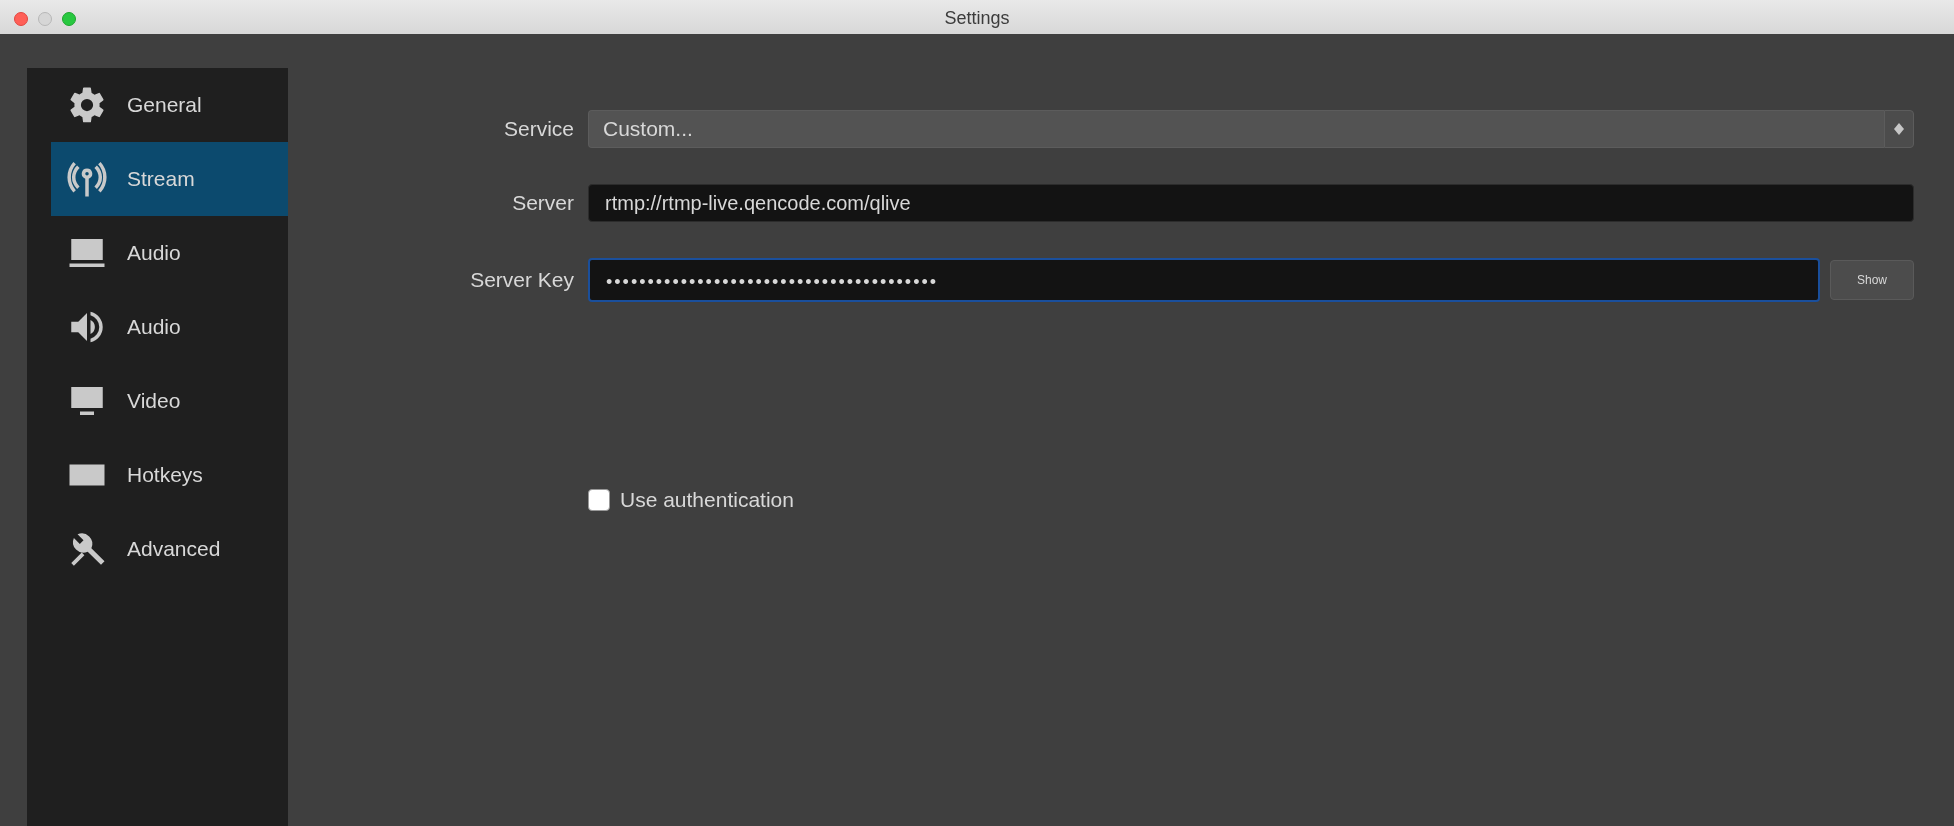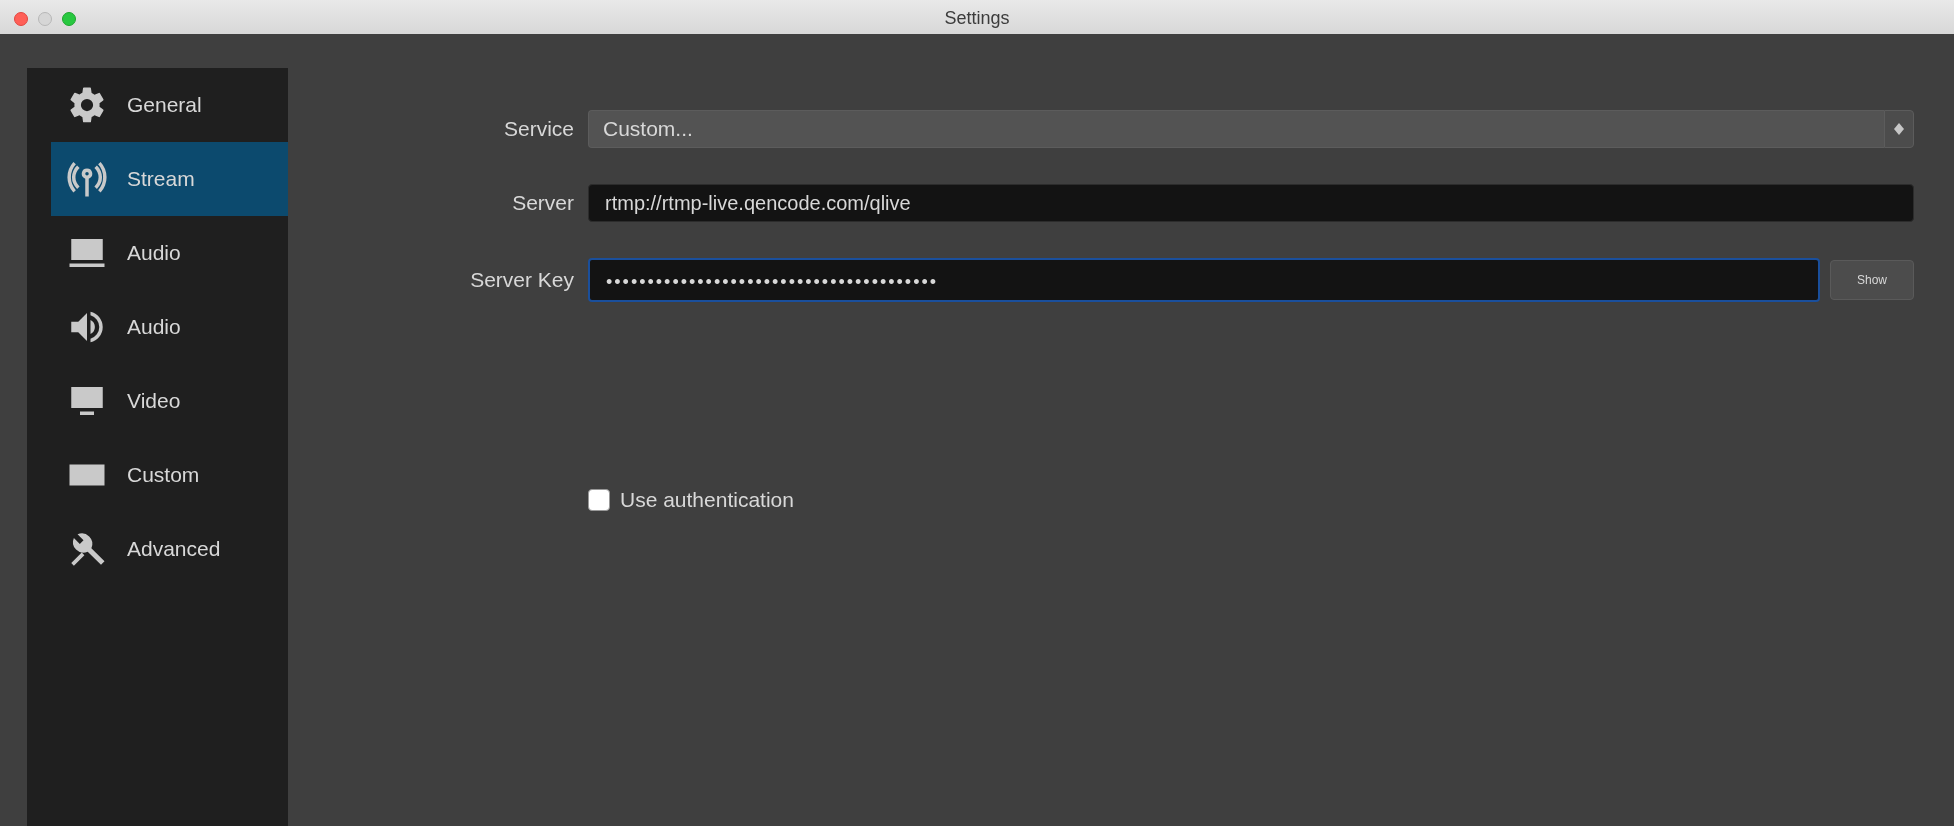--- a/index.html
+++ b/index.html
@@ -248,21 +248,21 @@
       </span>
       <span class="label">Video</span>
     </div>
 
     <div class="sidebar-item">
       <span class="icon">
         <svg viewBox="0 0 24 24">
             <path d="M2 6h20v12H2zM4 8h2v2H4zm3 0h2v2H7zm3 0h2v2h-2zm3 0h2v2h-2zm3 0h2v2h-2zM4 11h2v2H4zm3 0h2v2H7zm3 0h2v2h-2zm3 0h2v2h-2zm3 0h2v2h-2zM6 14h12v2H6z"></path>
           </svg>
       </span>
-      <span class="label">Custom</span>
+      <span class="label">Hotkeys</span>
     </div>
 
     <div class="sidebar-item">
       <span class="icon">
         <svg viewBox="0 0 24 24">
             <path d="M22 19l-7.5-7.5a6 6 0 0 0-7.9-7.9l3.4 3.4-2.1 2.1L4.5 5.7a6 6 0 0 0 7.9 7.9L20 21zM3 20l6-6 1.5 1.5-6 6z"></path>
           </svg>
       </span>
       <span class="label">Advanced</span>
     </div>

